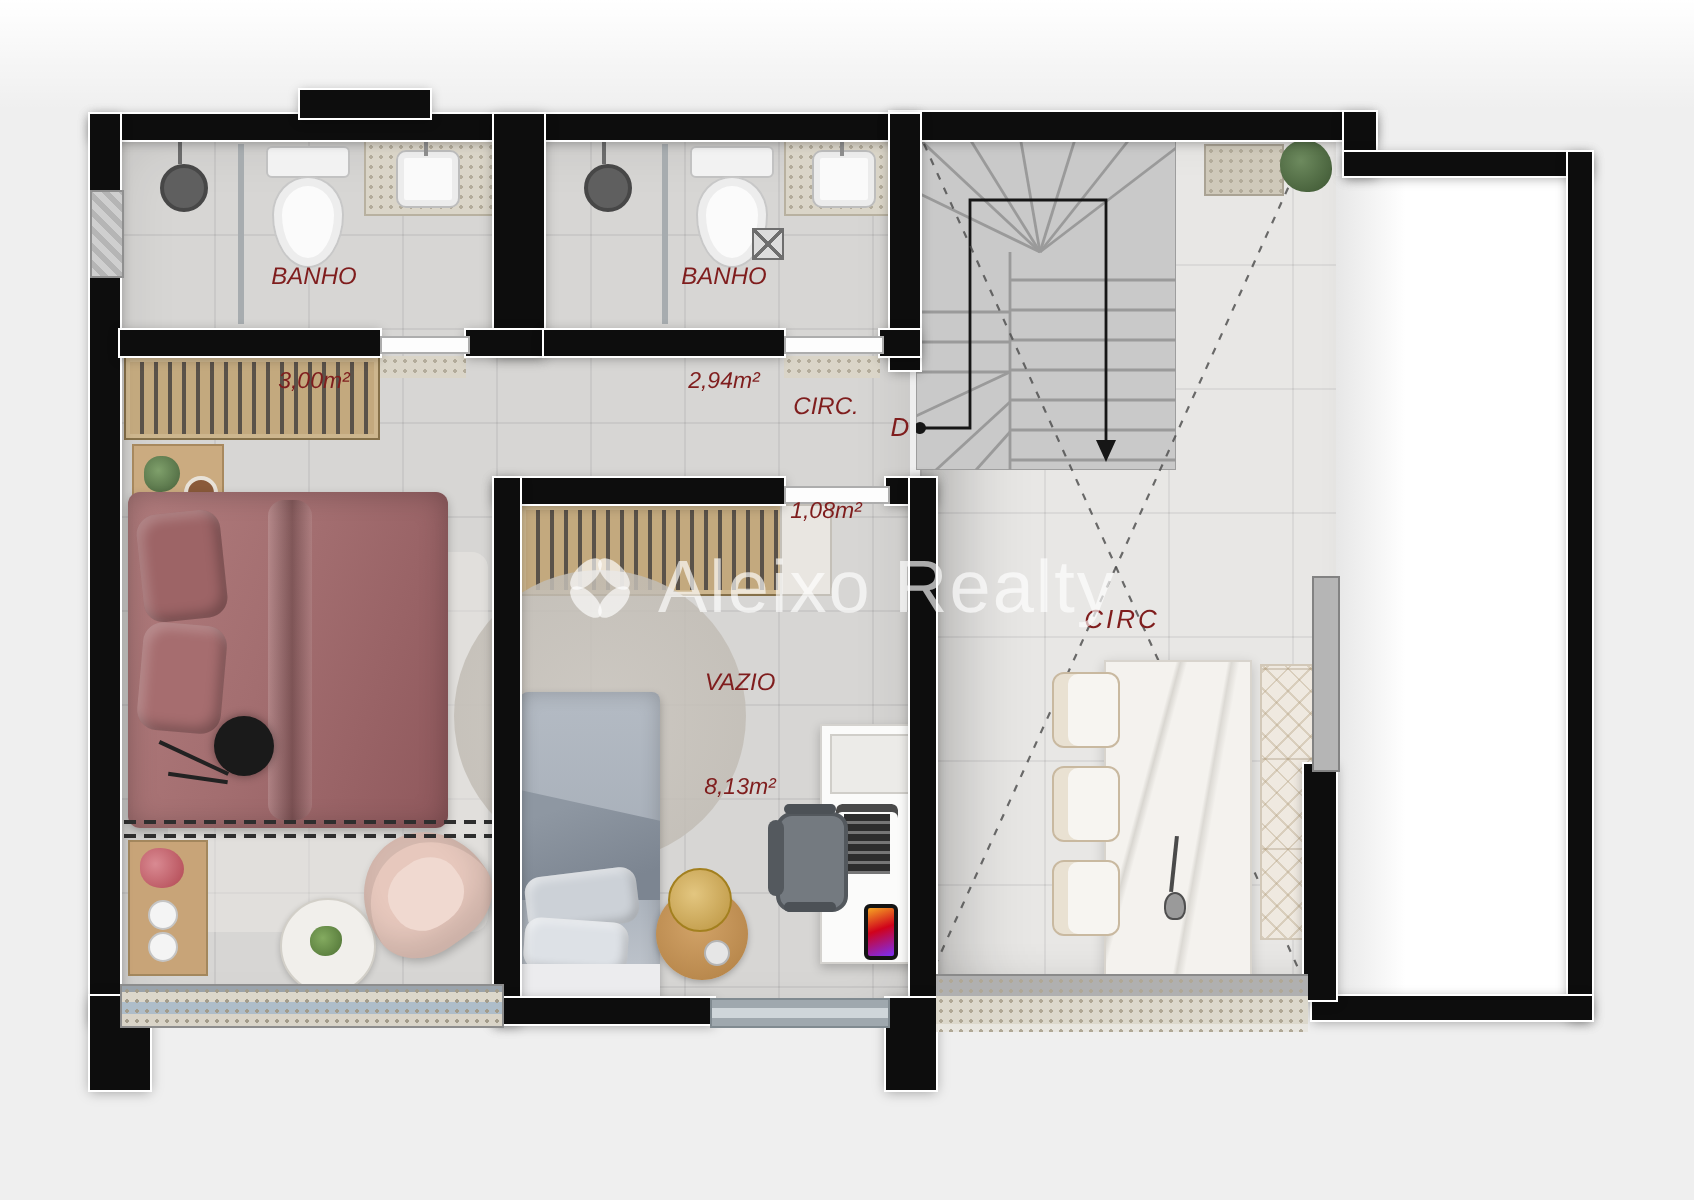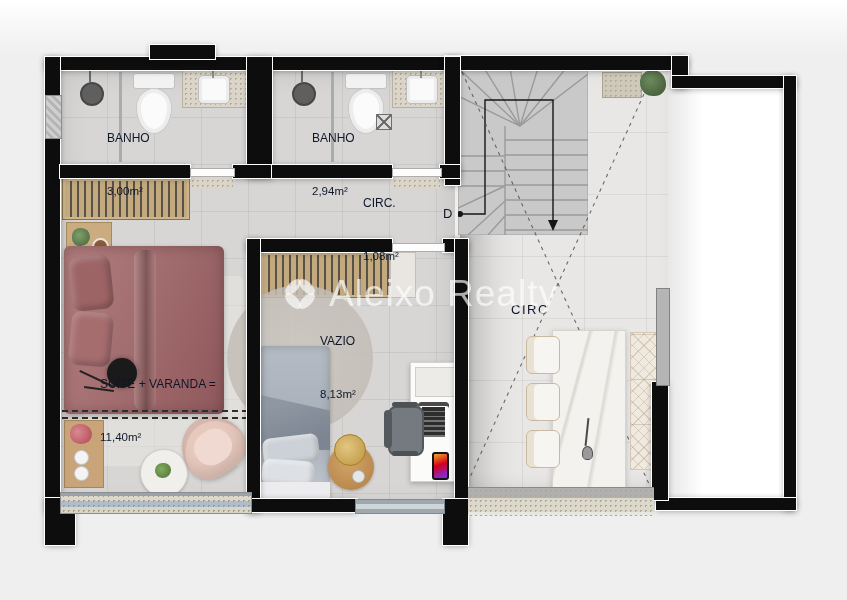--- a/index.html
+++ b/index.html
@@ -7,22 +7,22 @@
          background:#efefef;font-family:"Liberation Sans",sans-serif;}
   .stage::before{content:"";position:absolute;left:0;top:0;right:0;height:55px;
          background:linear-gradient(180deg,#ffffff,rgba(255,255,255,0));z-index:0;}
   .abs{position:absolute;}
   .wall{position:absolute;background:#0d0d0d;z-index:5;
         box-shadow:0 0 0 1px #ffffff,0 1px 6px rgba(0,0,0,.35);}
   .floor{position:absolute;z-index:1;}
   .tiles{background-image:linear-gradient(rgba(0,0,0,.06) 1px,transparent 1px),
          linear-gradient(90deg,rgba(0,0,0,.06) 1px,transparent 1px);
          background-size:47px 47px;}
-  .room-label{position:absolute;z-index:7;text-align:left;color:#0f172a;
-        font-size:12px;line-height:1.25;white-space:nowrap;}
+  .room-label{position:absolute;z-index:7;text-align:center;color:#7f1d1d;
+        font-size:12px;line-height:1.25;white-space:nowrap;font-style:italic;}
   .room-label .rl-area{font-size:11.5px;margin-top:38px;}
   .speckle{background-color:#dad5c8;
         background-image:radial-gradient(#b3ac9b 1px,transparent 1px);
         background-size:5px 5px;}
   .woodslat{background-color:#c3a97e;border:1px solid #857049;
         background-image:repeating-linear-gradient(90deg,#5a5249 0 2px,rgba(0,0,0,0) 2px 7px);
         box-shadow:inset 0 0 0 2px #cdb68e;}
   .fixture{position:absolute;z-index:3;}
   .drain{position:absolute;z-index:3;width:14px;height:14px;border:1.5px solid #6e6e6e;background:
      linear-gradient(45deg,transparent 46%,#6e6e6e 46% 54%,transparent 54%),
@@ -208,24 +208,20 @@
     <div class="rl-area">2,94m²</div>
   </div>
   <div class="room-label" style="left:363px;top:196px;width:100px;">
     <div class="rl-name">CIRC.</div>
     <div class="rl-area">1,08m²</div>
   </div>
   <div class="room-label" style="left:320px;top:334px;width:100px;">
     <div class="rl-name">VAZIO</div>
     <div class="rl-area">8,13m²</div>
   </div>
-  <div class="room-label" style="left:100px;top:377px;width:180px;">
-    <div class="rl-name">SUÍTE + VARANDA =</div>
-    <div class="rl-area">11,40m²</div>
-  </div>
   <div class="room-label" style="left:511px;top:302px;width:100px;letter-spacing:1.5px;font-size:13px;">
     <div class="rl-name">CIRC</div>
   </div>
   <div class="room-label" style="left:443px;top:206px;width:14px;font-size:13px;">D</div>
 
   <div class="watermark" style="left:278px;top:272px;">
     <svg width="44" height="44" viewBox="0 0 44 44">
       <g fill="rgba(255,255,255,0.66)">
         <ellipse cx="29" cy="29" rx="5" ry="10" transform="rotate(45 29 29)"></ellipse>
         <ellipse cx="15" cy="29" rx="5" ry="10" transform="rotate(-45 15 29)"></ellipse>

